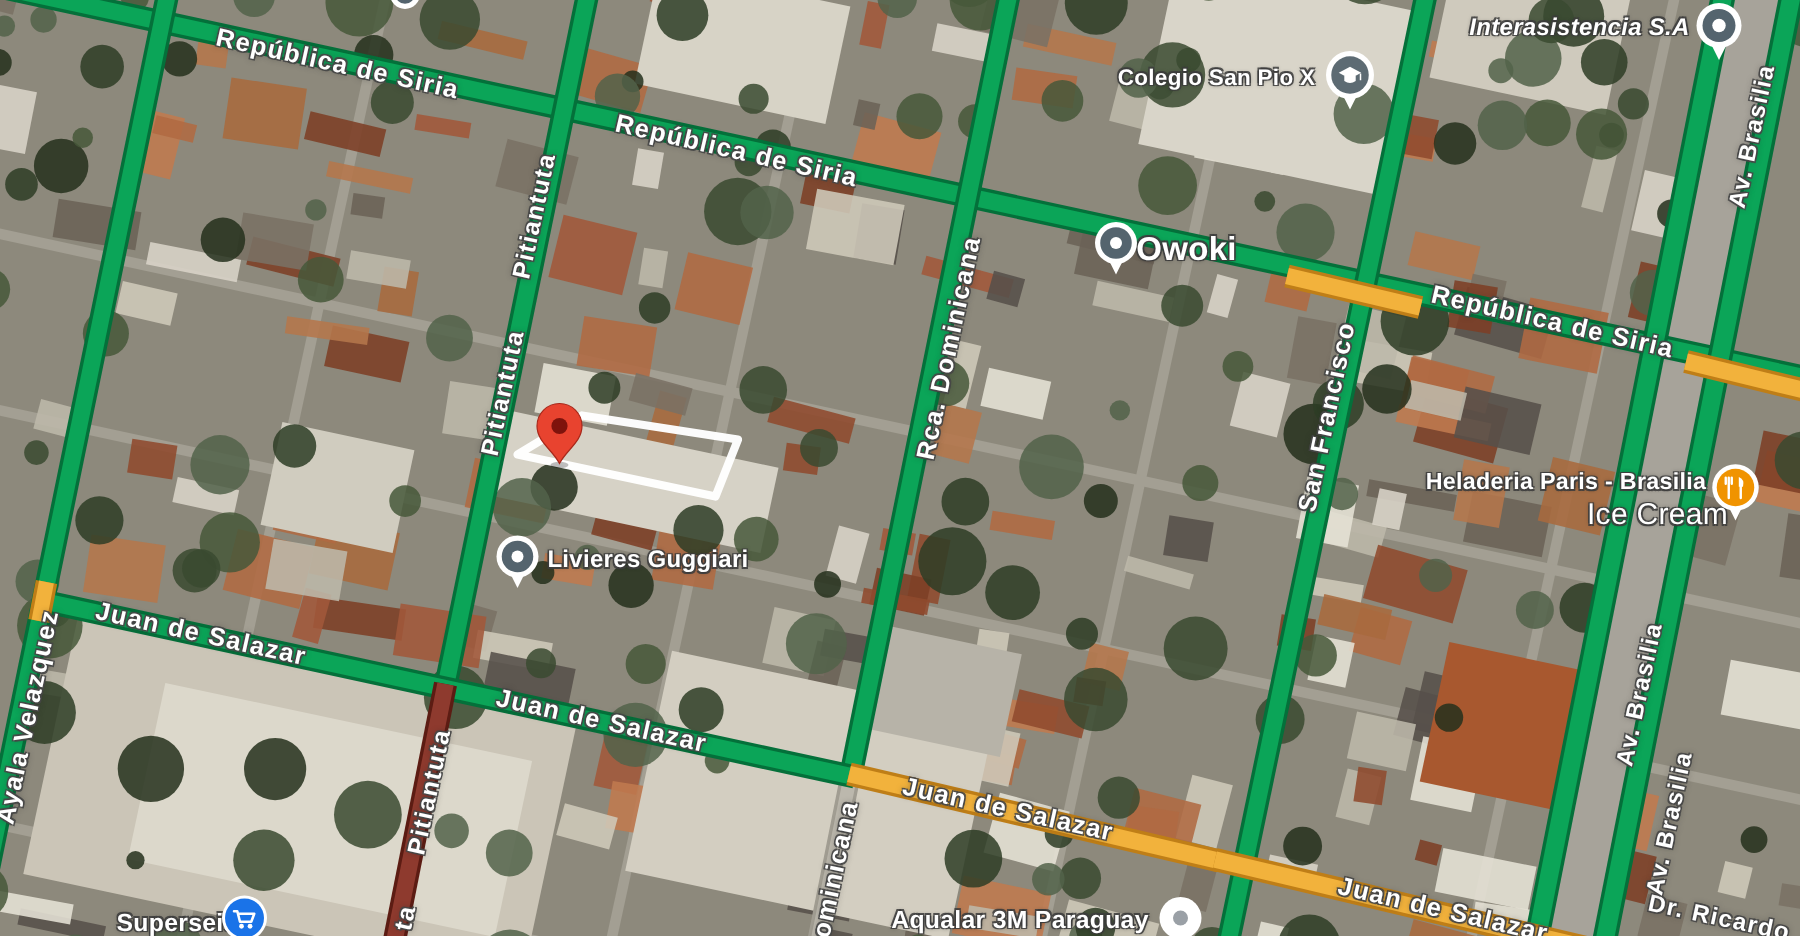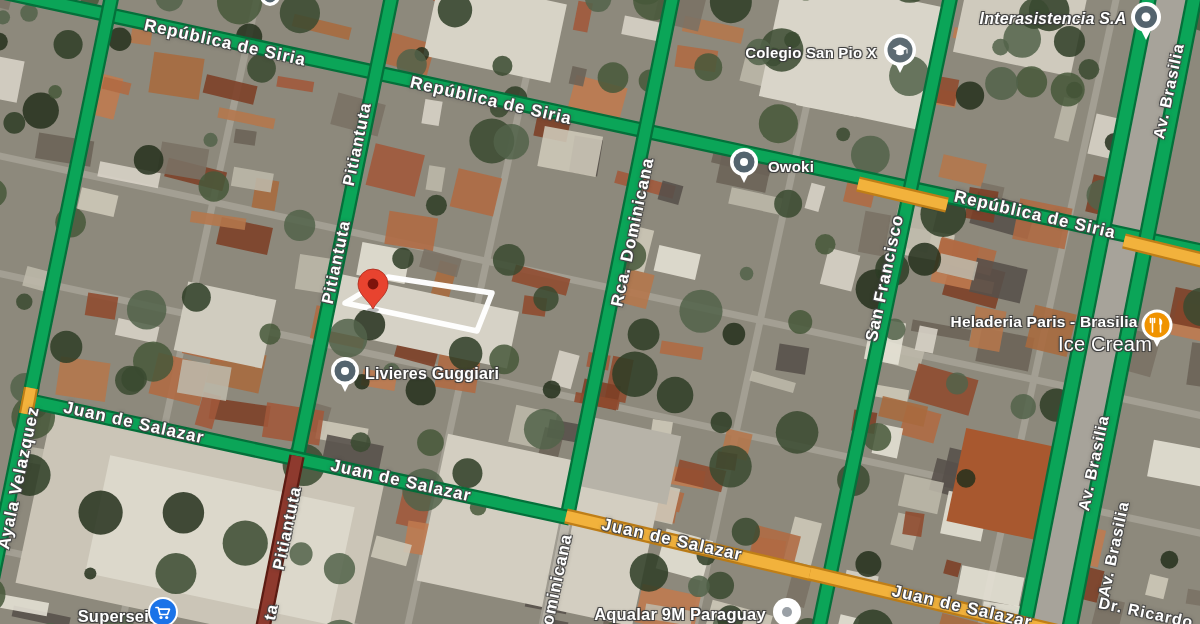--- a/index.html
+++ b/index.html
@@ -462,26 +462,26 @@
   <div class="lbl road-label" style="left:19px;top:478px;--r:-78deg;font-size:17px;">Ayala Velazquez</div>
   <div class="lbl road-label" style="left:633px;top:232px;--r:-78deg;font-size:17px;">Rca. Dominicana</div>
   <div class="lbl road-label" style="left:556px;top:586px;--r:-78deg;font-size:17px;">Dominicana</div>
   <div class="lbl road-label" style="left:885px;top:278px;--r:-78deg;font-size:17px;">San Francisco</div>
   <div class="lbl road-label" style="left:1169px;top:91px;--r:-78deg;font-size:16px;">Av. Brasilia</div>
   <div class="lbl road-label" style="left:1094px;top:463px;--r:-78deg;font-size:16px;">Av. Brasilia</div>
   <div class="lbl road-label" style="left:1114px;top:549px;--r:-78deg;font-size:16px;">Av. Brasilia</div>
 
   <div class="lbl poi-label" style="left:1053px;top:19px;font-size:16px;font-style:italic;">Interasistencia S.A</div>
   <div class="lbl poi-label" style="left:811px;top:52px;font-size:15px;">Colegio San Pio X</div>
-  <div class="lbl poi-label" style="left:791px;top:166px;font-size:15px;">Owoki</div>
+  <div class="lbl poi-label" style="left:791px;top:166px;font-size:22px;">Owoki</div>
   <div class="lbl poi-label" style="left:1038px;top:322px;font-size:15.5px;padding-left:12px;">Heladeria Paris - Brasilia</div>
   <div class="lbl poi-label poi-sub" style="left:1105px;top:344px;font-size:20px;">Ice Cream</div>
   <div class="lbl poi-label" style="left:432px;top:374px;font-size:16px;text-align:right;">Livieres Guggiari</div>
   <div class="lbl poi-label" style="left:102px;top:616px;font-size:16.5px;margin-left:16px;">Superseis</div>
-  <div class="lbl poi-label" style="left:680px;top:614px;font-size:16.5px;">Aqualar 9M Paraguay</div>
+  <div class="lbl poi-label" style="left:680px;top:614px;font-size:16.5px;">Aqualar 3M Paraguay</div>
 
   <svg id="overlay-svg" width="1200" height="624" style="z-index:8;">
     <polygon points="345,303 388,277 492,293 477,331" fill="none" stroke="#ffffff" stroke-width="5.5" stroke-linejoin="round" opacity="0.97"></polygon>
 
     <g transform="translate(270,-4)">
       <circle r="10" fill="#ffffff"></circle>
         <circle r="6.5" fill="#54646E"></circle>
     </g>
 
     <g transform="translate(1146,17)">

